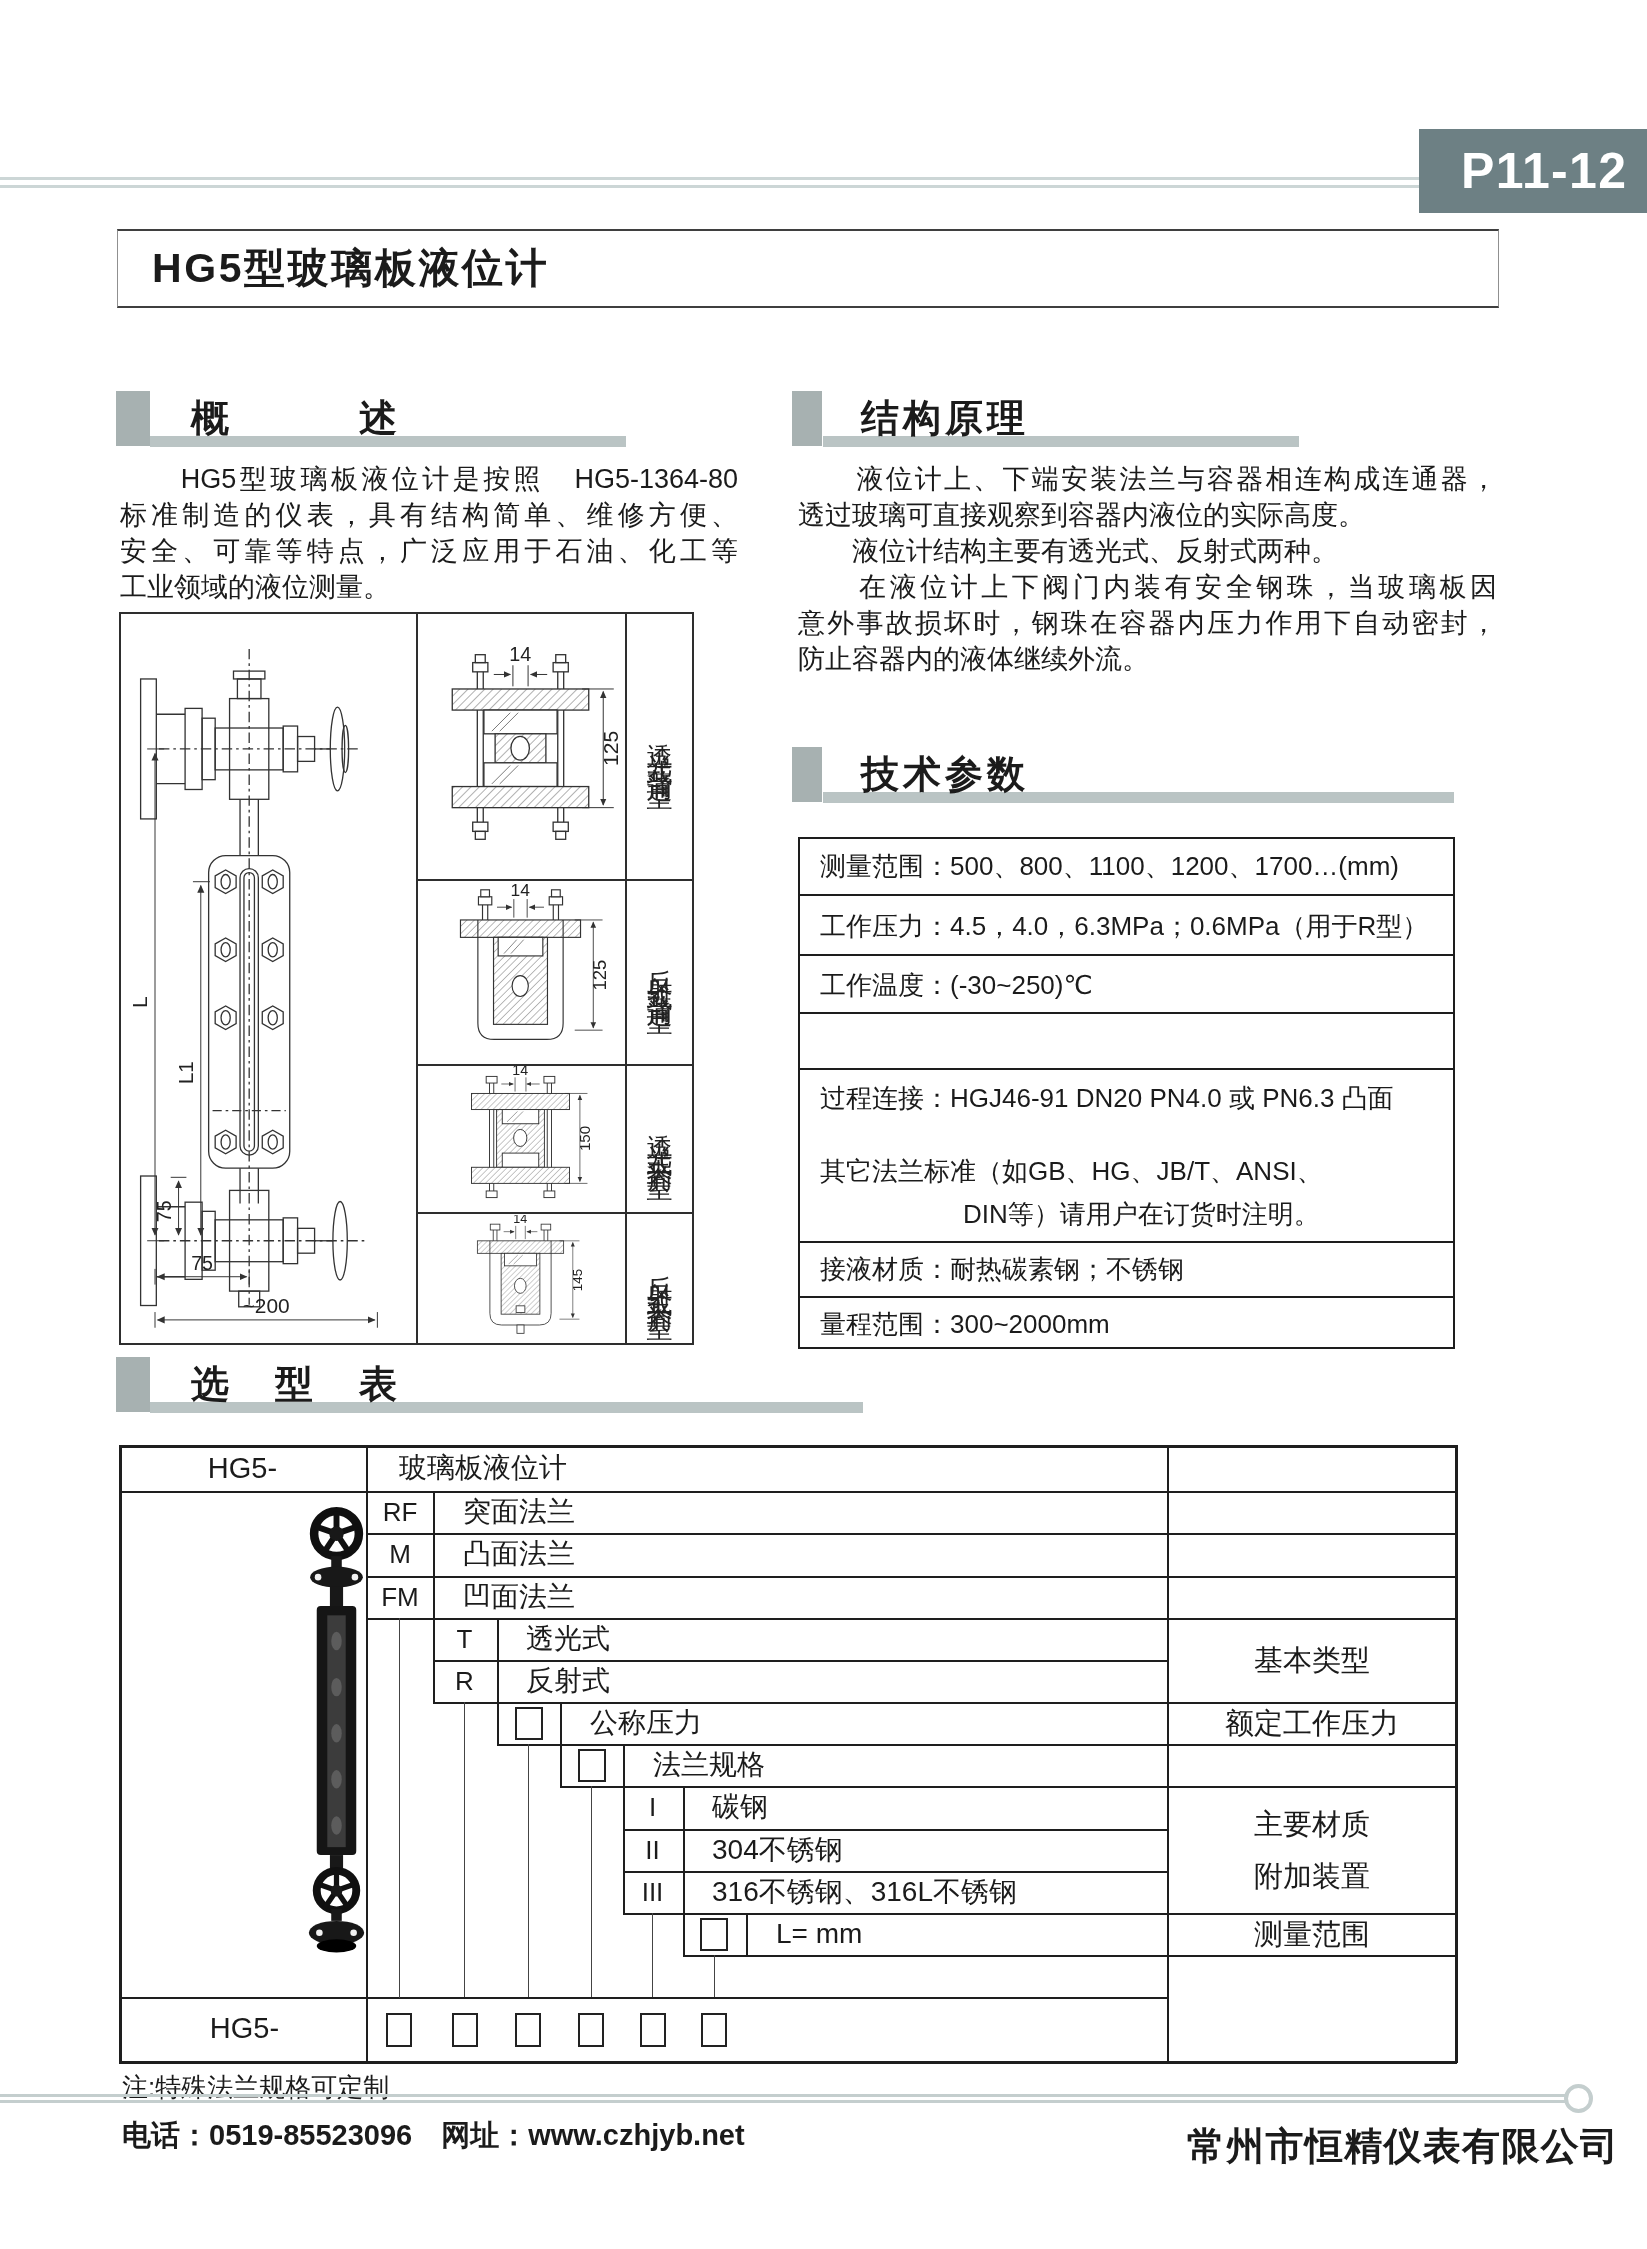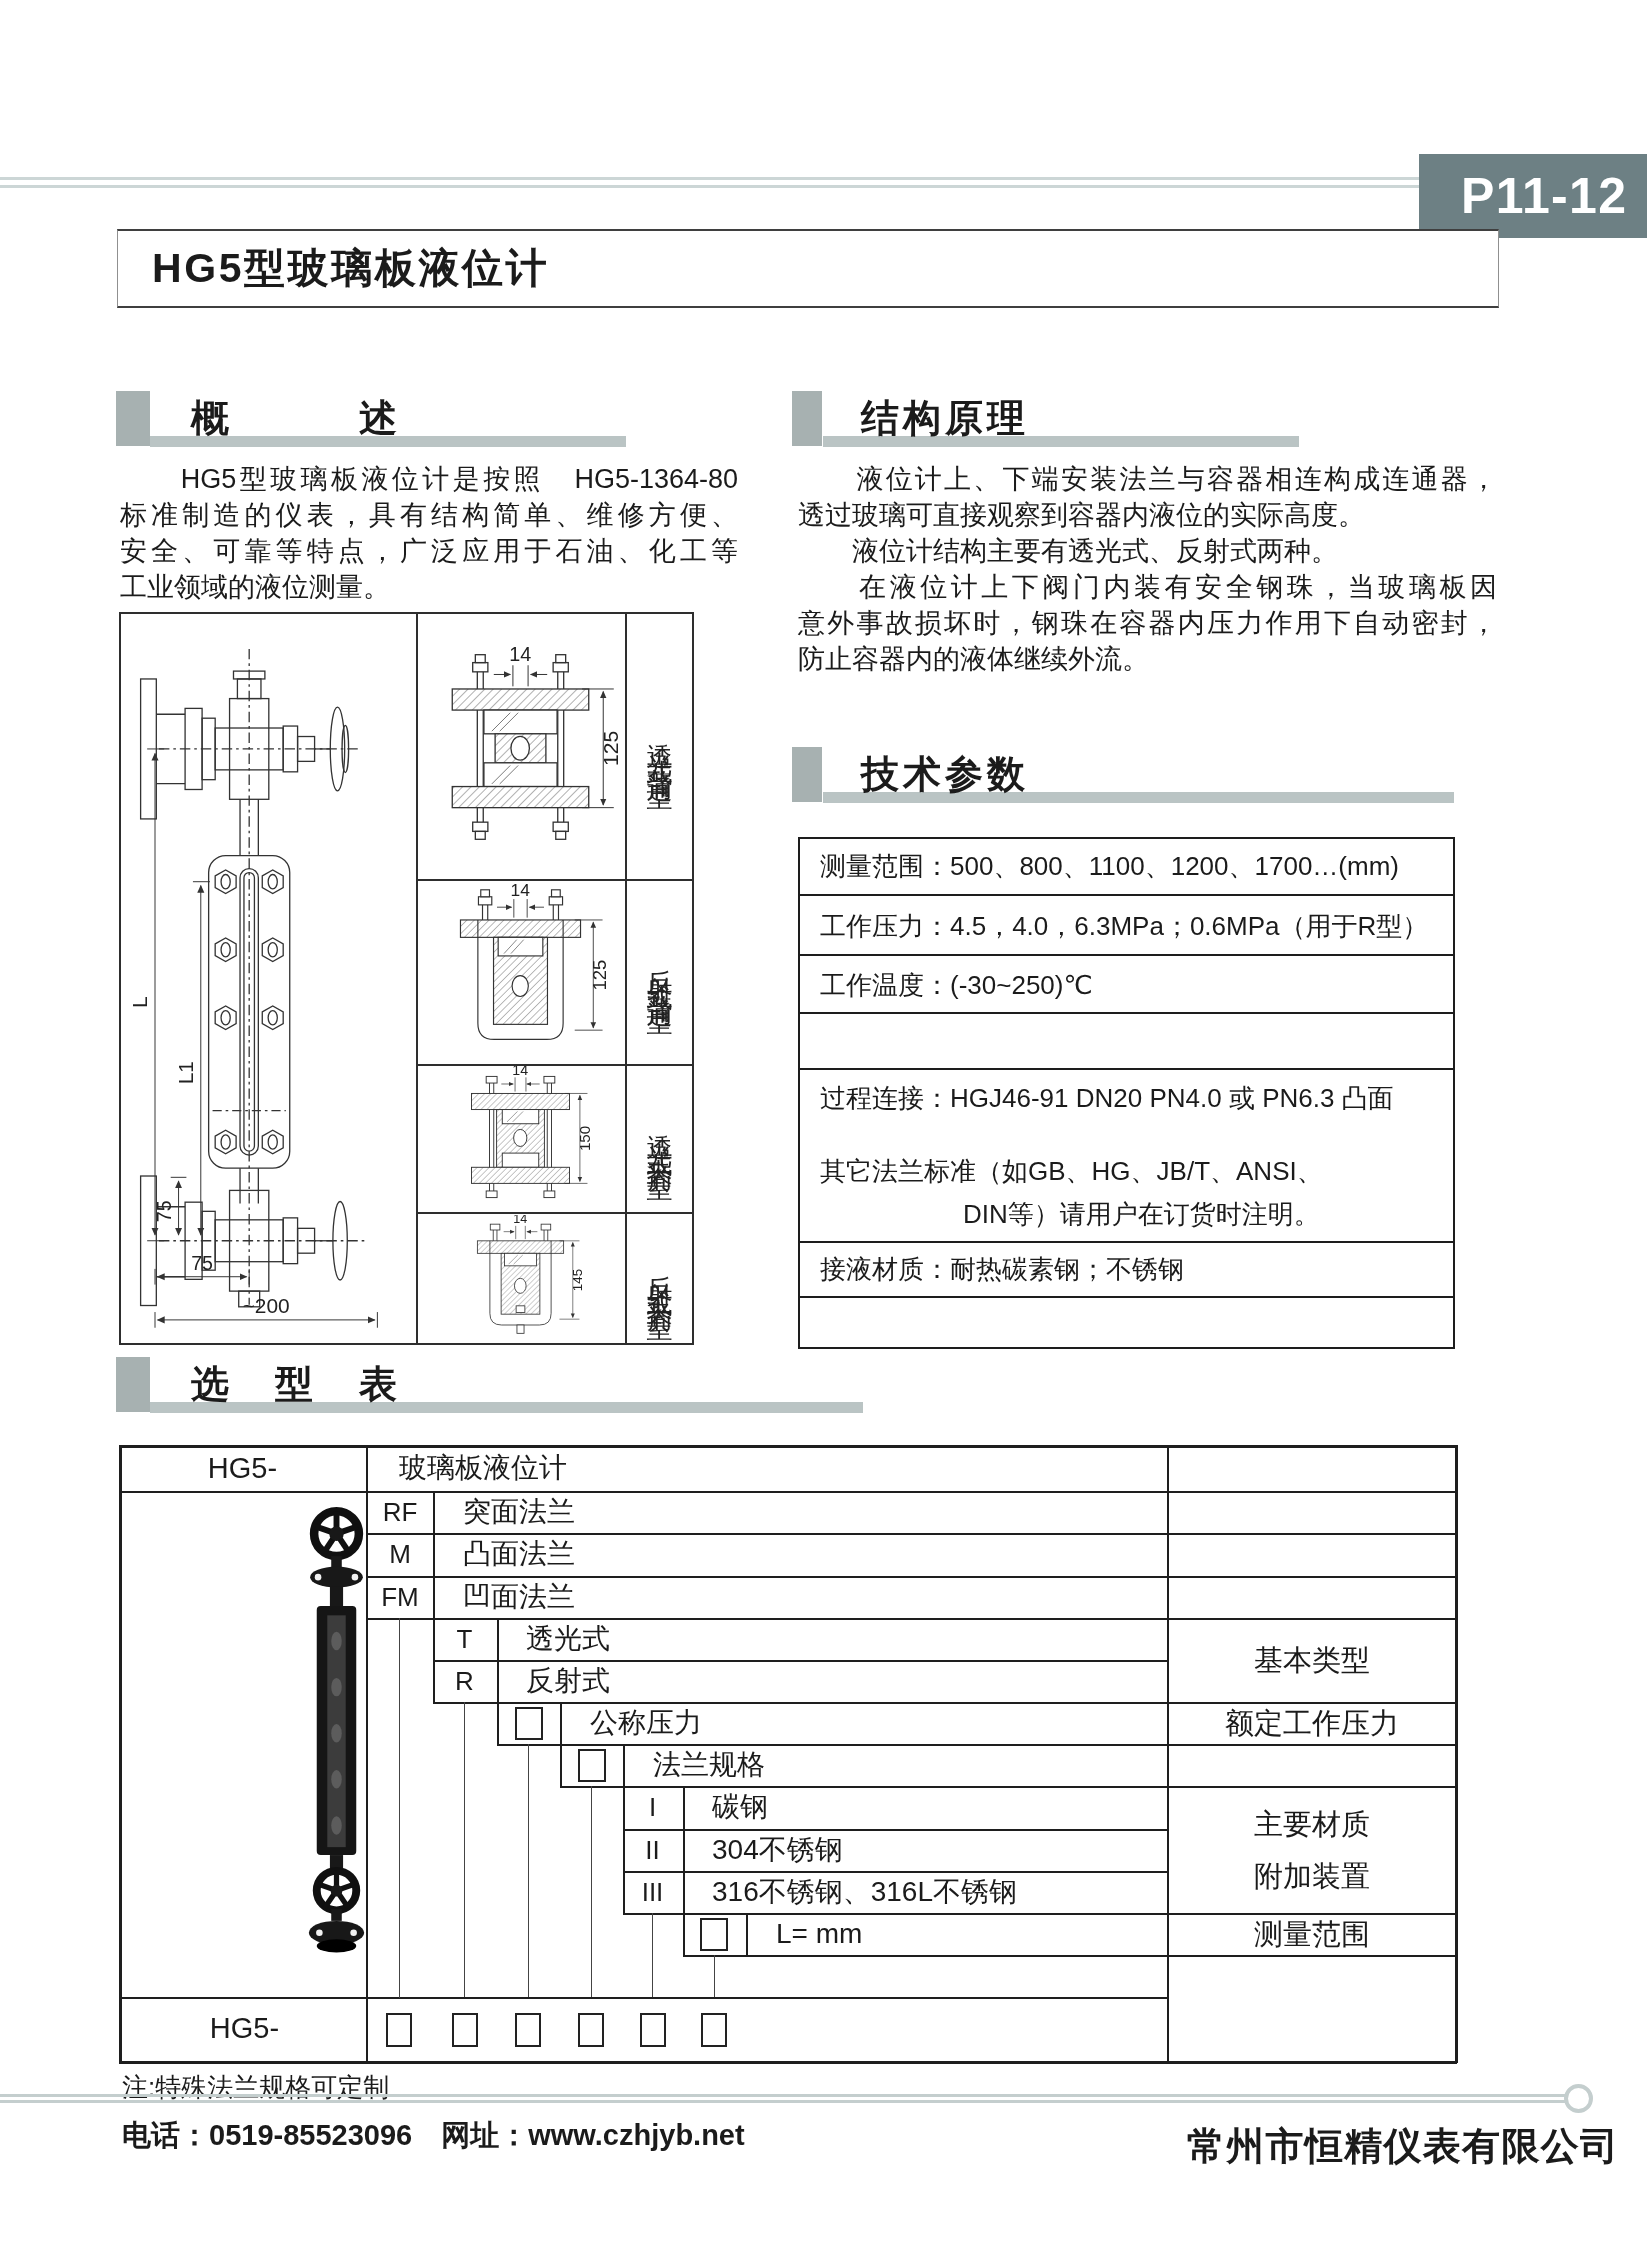--- a/index.html
+++ b/index.html
@@ -5,21 +5,21 @@
   * { margin:0; padding:0; box-sizing:border-box; }
   html,body { background:#ffffff; }
   body {
     width:1647px; height:2250px; position:relative; overflow:hidden;
     font-family:"Liberation Sans","DejaVu Sans",sans-serif; color:#1b1b1b;
   }
   .abs { position:absolute; }
   
   .rule { position:absolute; background:#ccd6d6; height:3.3px; }
   
-  .badge { position:absolute; left:1419px; top:154px; width:229px; height:84px;
+  .badge { position:absolute; left:1419px; top:129px; width:229px; height:84px;
     background:#6d8084; color:#fff; font-size:50px; font-weight:bold;
     line-height:84px; padding-left:42px; letter-spacing:1.3px; }
   
   .titlebox { position:absolute; left:117px; top:229px; width:1382px; height:79px;
     border-top:2.6px solid #3f3f3f; border-bottom:2.6px solid #3f3f3f;
     border-left:1.3px solid #909090; border-right:1.3px solid #909090; background:#fff; }
   .titlebox .t { font-size:41px; font-weight:bold; line-height:74px; padding-left:34px; letter-spacing:2.6px; }
   
   .hsq { position:absolute; background:#a7b1b1; }
   .hbar { position:absolute; background:#bac4c4; height:10.5px; }
@@ -345,20 +345,21 @@
   <div class="tdiv" style="top:115px;"></div>
   <div class="trow" style="top:117px;height:58px;line-height:58px;">工作温度：(-30~250)℃</div>
   <div class="tdiv" style="top:173px;"></div>
   <div class="tdiv" style="top:229px;"></div>
   <div class="trow" style="top:243px;height:33px;line-height:33px;">过程连接：HGJ46-91 DN20 PN4.0 或 PN6.3 凸面</div>
   <div class="trow" style="top:316px;height:33px;line-height:33px;">其它法兰标准（如GB、HG、JB/T、ANSI、</div>
   <div class="trow" style="top:359px;height:33px;line-height:33px;padding-left:163px;">DIN等）请用户在订货时注明。</div>
   <div class="tdiv" style="top:402px;"></div>
   <div class="trow" style="top:404px;height:53px;line-height:53px;">接液材质：耐热碳素钢；不锈钢</div>
   <div class="tdiv" style="top:457px;"></div>
+  <div class="trow" style="top:459px;height:53px;line-height:53px;">量程范围：300~2000mm</div>
 </div>
 
 <div class="hsq" style="left:116px;top:1357px;width:34px;height:55px;"></div>
 <div class="hbar" style="left:150px;top:1402px;width:713px;"></div>
 <div class="htxt" style="left:191px;top:1357px;">选　型　表</div>
 
 <div class="seltable">
 
   <div class="hl th" style="left:0;top:0;width:1338px;"></div>
   <div class="hl" style="left:0;top:46px;width:1338px;"></div>

